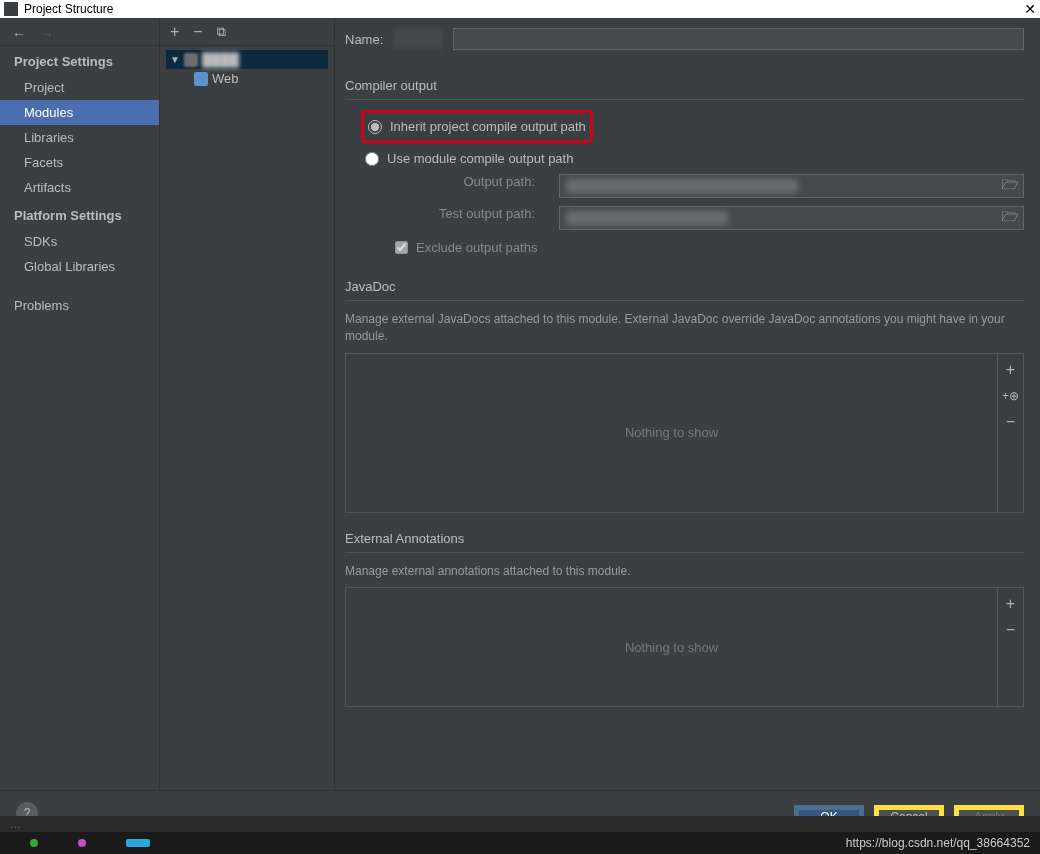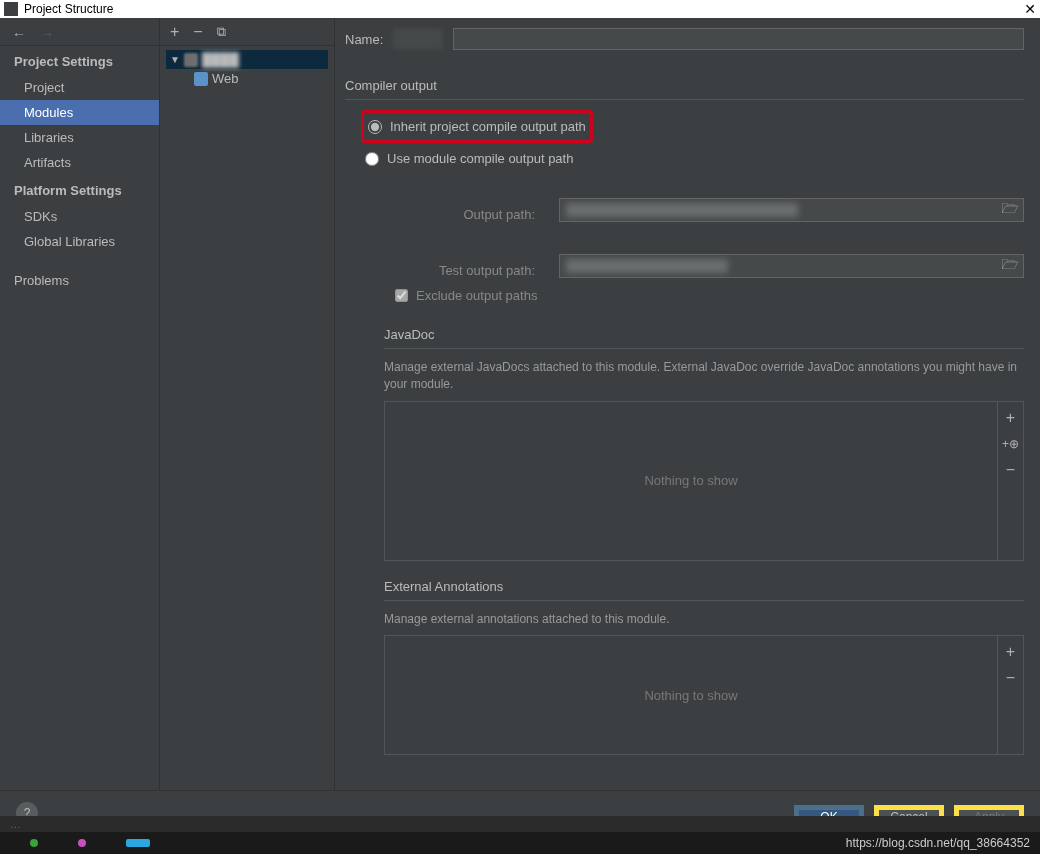--- a/index.html
+++ b/index.html
@@ -42,31 +42,31 @@
 
 .tab-content { flex:1; overflow-y:auto; padding-top: 10px; }
 
 .group-title { color:#bbb; margin: 4px 0 6px; }
 .group-sep { border:none; border-top:1px solid #515658; margin-bottom:10px;}
 
 .radio-row { display:flex; align-items:center; gap:8px; padding: 4px 0 4px 20px; color:#bbb;}
 .radio-row input[type=radio]{ width:14px; height:14px; accent-color:#bbb;}
 .highlight-box { border: 3px solid #d0021b; border-radius:4px; display:inline-flex; padding: 2px 4px; margin-left: 16px; margin-bottom:4px;}
 
-.path-row { display:flex; align-items:flex-end; gap: 24px; padding: 4px 0 4px 50px; margin-top: 24px; }
+.path-row { display:flex; align-items:flex-start; gap: 24px; padding: 4px 0 4px 50px; }
 .path-label { width: 140px; text-align:right; color:#888; }
 .path-input { flex:1; height:24px; background:#45494a; border:1px solid #646464; position:relative; display:flex; align-items:center;}
 .path-input .blur-content { width:50%; height:14px; margin-left:6px; background:#6a6d6f; filter:blur(3px);}
 .path-input.short .blur-content { width:35%; }
 .browse-icon { width:22px; height:22px; display:flex; align-items:center; justify-content:center; color:#afb1b3; font-size:14px; margin-left:auto; margin-right:2px;}
 
 .check-row { display:flex; align-items:center; gap:8px; padding: 6px 0 6px 50px; color:#888;}
 .check-row input { accent-color:#888;}
 
-.section { margin-top: 18px; margin-left: 39px; }
+.section { margin-top: 18px; }
 .desc { color:#999; font-size:12px; margin: 6px 0 0; line-height:1.4;}
 
 .listbox { border:1px solid #515658; height: 160px; margin-top:8px; display:flex; position:relative;}
 .listbox.short { height: 120px;}
 .listbox-content { flex:1; display:flex; align-items:center; justify-content:center; color:#777;}
 .listbox-buttons { width:26px; background:#3c3f41; border-left:1px solid #515658; display:flex; flex-direction:column; align-items:center; gap:6px; padding-top:6px;}
 .lb-btn { width:20px; height:20px; color:#afb1b3; cursor:pointer; display:flex; align-items:center; justify-content:center; font-size:16px;}
 
 .footer { height: 44px; border-top:1px solid #323232; display:flex; align-items:center; padding: 0 16px; gap:10px; }
 .footer .help { width:22px; height:22px; border-radius:11px; background:#5a5d5f; color:#bbb; display:flex; align-items:center; justify-content:center; font-size:12px;}
@@ -95,20 +95,21 @@
 
   <div class="sidebar-left">
     <div class="nav-arrows">
       <span class="arrow">←</span>
       <span class="arrow dim">→</span>
     </div>
     <div class="section-header">Project Settings</div>
     <div class="sidebar-item">Project</div>
     <div class="sidebar-item selected">Modules</div>
     <div class="sidebar-item">Libraries</div>
+    <div class="sidebar-item">Facets</div>
     <div class="sidebar-item">Artifacts</div>
     <div class="section-header">Platform Settings</div>
     <div class="sidebar-item">SDKs</div>
     <div class="sidebar-item">Global Libraries</div>
     <div style="height:14px;"></div>
     <div class="sidebar-item" style="padding-left:14px;">Problems</div>
   </div>
 
   <div class="module-tree">
     <div class="tree-toolbar">

